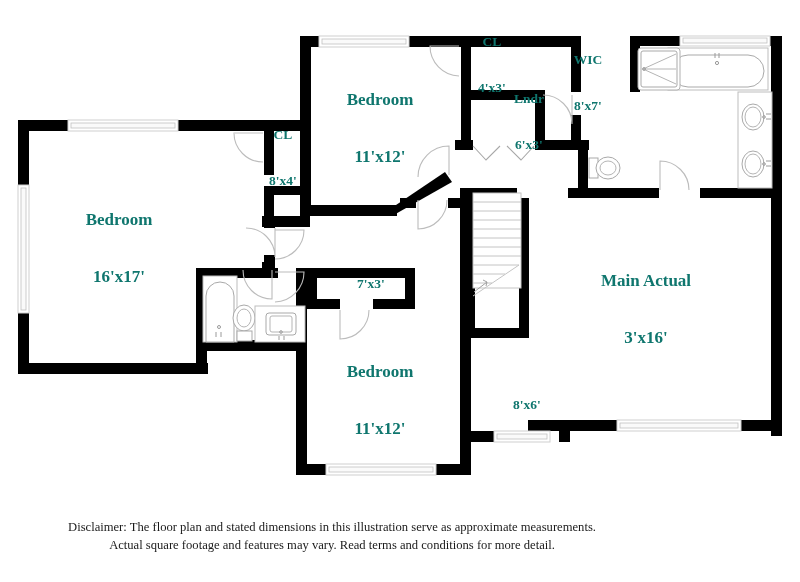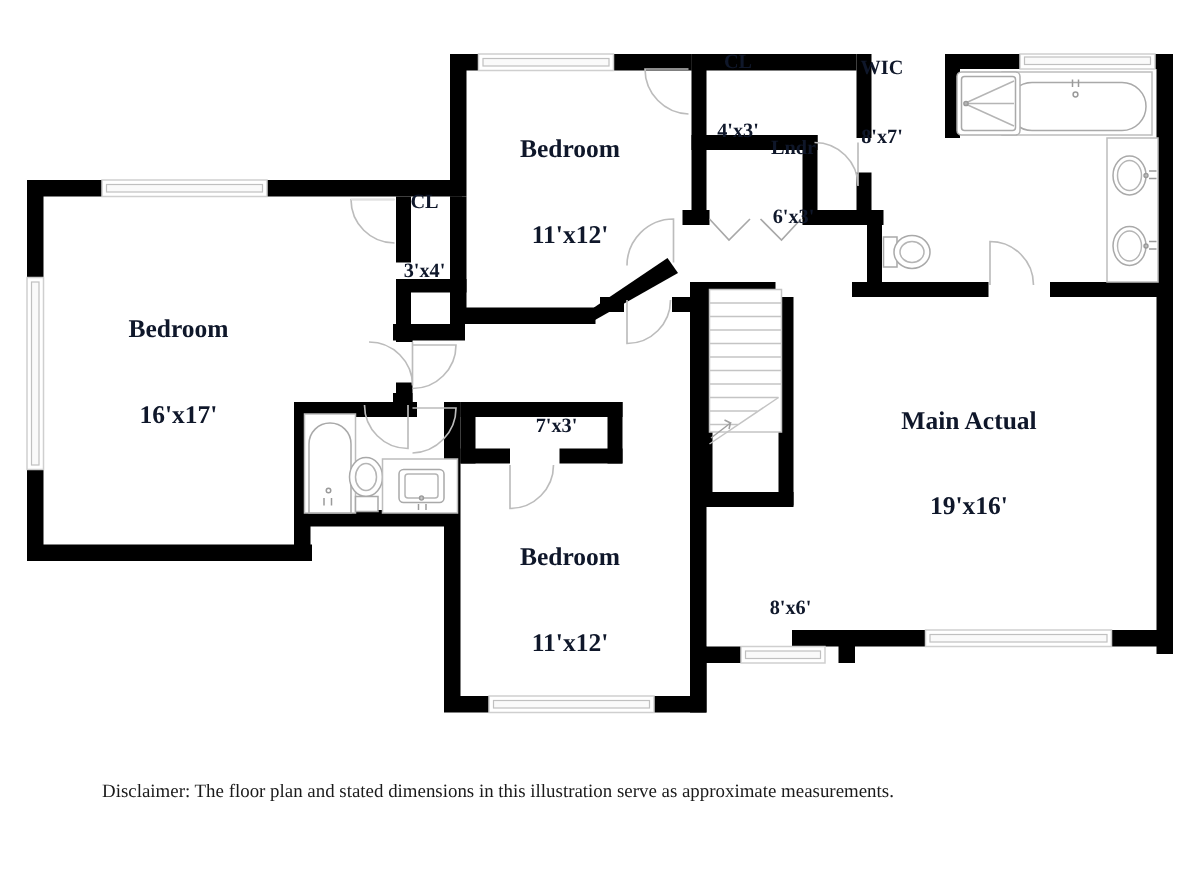--- a/index.html
+++ b/index.html
@@ -26,21 +26,21 @@
     top: 0;
     width: 800px;
     height: 582px;
     display: block;
   }
   .room-label {
     position: absolute;
     text-align: center;
     font-family: "Liberation Serif", serif;
     font-weight: bold;
-    color: #0f172a;
+    color: #0f766e;
     line-height: 1.12;
     white-space: pre;
     transform: translate(-50%, -50%);
     pointer-events: none;
   }
   .room-label .rl-name { display: block; }
   .room-label .rl-dim  { display: block; }
   .lbl-lg { font-size: 17px; }
   .lbl-md { font-size: 13.5px; }
   #disclaimer {
@@ -364,48 +364,49 @@
     <span class="rl-dim">11'x12'</span>
   </div>
 
   <div class="room-label lbl-lg" style="left:380px; top:400px;">
     <span class="rl-name">Bedroom</span>
     <span class="rl-dim">11'x12'</span>
   </div>
 
   <div class="room-label lbl-lg" style="left:646px; top:309px;">
     <span class="rl-name">Main Actual</span>
-    <span class="rl-dim">19'x16'</span>
+    <span class="rl-dim">3'x16'</span>
   </div>
 
   <div class="room-label lbl-md" style="left:492px; top:64px;">
     <span class="rl-name">CL</span>
     <span class="rl-dim">4'x3'</span>
   </div>
 
   <div class="room-label lbl-md" style="left:283px; top:157px;">
     <span class="rl-name">CL</span>
-    <span class="rl-dim">3'x4'</span>
-  </div>
-
-  <div class="room-label lbl-md" style="left:588px; top:68px;">
+    <span class="rl-dim">8'x4'</span>
+  </div>
+
+  <div class="room-label lbl-md" style="left:588px; top:82px;">
     <span class="rl-name">WIC</span>
     <span class="rl-dim">8'x7'</span>
   </div>
 
   <div class="room-label lbl-md" style="left:501px; top:121px;margin-left:28px;">
     <span class="rl-name">Lndr</span>
     <span class="rl-dim">6'x3'</span>
   </div>
 
   <div class="room-label lbl-md" style="left:371px; top:284px;">
     <span class="rl-dim">7'x3'</span>
   </div>
 
   <div class="room-label lbl-md" style="left:527px; top:405px;">
     <span class="rl-dim">8'x6'</span>
   </div>
 
   <div id="disclaimer">
     <span>Disclaimer: The floor plan and stated dimensions in this illustration serve as approximate measurements.</span>
+    <span>Actual square footage and features may vary. Read terms and conditions for more detail.</span>
   </div>
 
 </div>
 
 </body></html>

